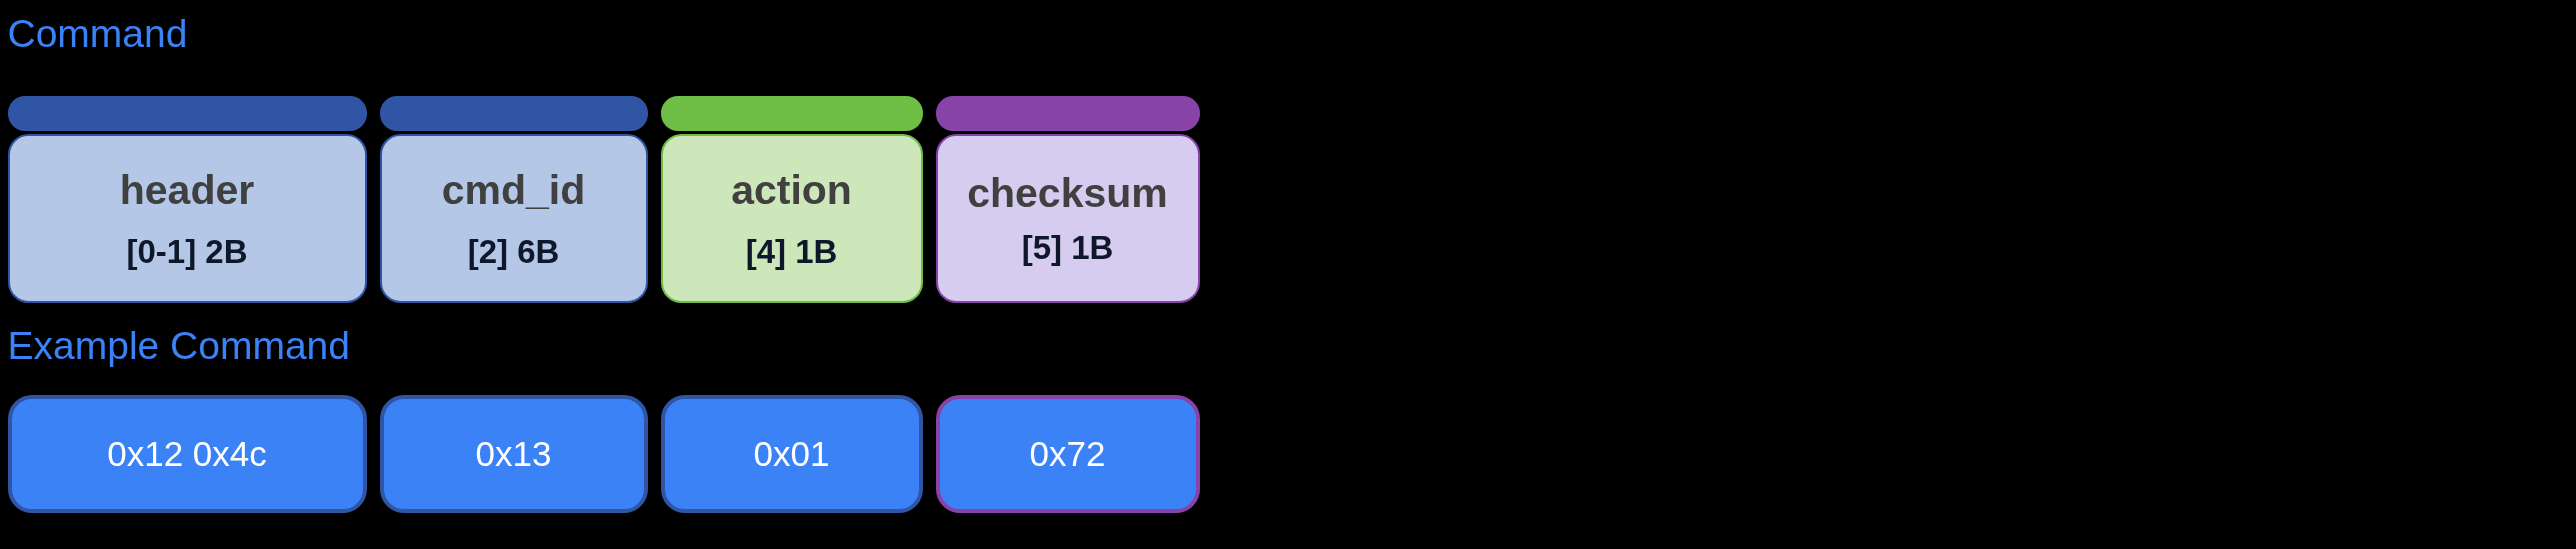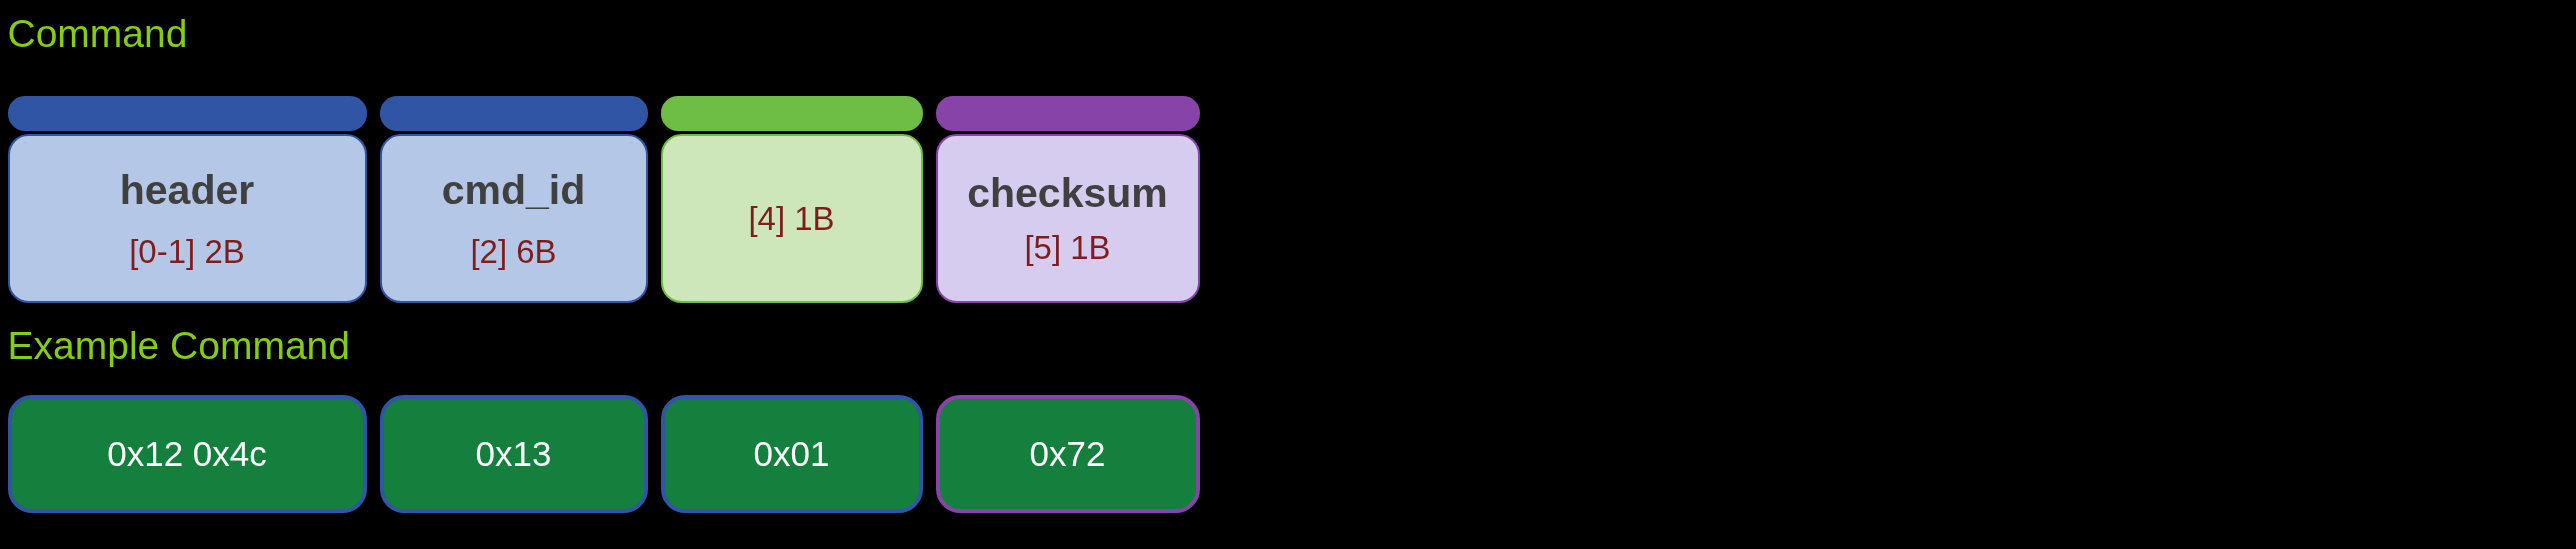--- a/index.html
+++ b/index.html
@@ -6,21 +6,21 @@
   html, body { background: #000000; }
   body {
     width: 2576px; height: 550px;
     font-family: "Liberation Sans", sans-serif;
     overflow: hidden;
     position: relative;
   }
   .canvas { position: absolute; top: 0; left: 0; width: 2576px; height: 550px; padding: 11.2px 0 0 7.5px; }
 
   .section-title {
-    color: #84cc16;
+    color: #3b82f6;
     font-size: 39px;
     line-height: 45px;
     font-weight: 400;
     letter-spacing: 0px;
   }
 
   .fields-row {
     margin-top: 40px;
     display: flex;
     gap: 13px;
@@ -59,32 +59,32 @@
     justify-content: center;
     gap: 18.7px;
   }
   .fname {
     color: #404040;
     font-size: 41px;
     line-height: 47px;
     font-weight: 700;
   }
   .fbytes {
-    color: #7f1d1d;
+    color: #0f172a;
     font-size: 33px;
     line-height: 37px;
-    font-weight: 400;
+    font-weight: 700;
   }
 
   .vbox {
     height: 118px;
     border-radius: 24px;
     border-style: solid;
     border-width: 4.7px;
-    background: #15803d;
+    background: #3b82f6;
     color: #ffffff;
     font-size: 35px;
     display: flex;
     align-items: center;
     justify-content: center;
   }
 
   
   .scheme-blue   .bar   { background: #2f55a4; }
   .scheme-blue   .fbody { background: #b4c7e7; border-color: #2f55a4; }
@@ -120,20 +120,21 @@
       <div class="fbody">
         <div class="fname">cmd_id</div>
         <div class="fbytes">[2] 6B</div>
       </div>
     </div>
 
 
     <div class="field scheme-green w3">
       <div class="bar"></div>
       <div class="fbody">
+        <div class="fname">action</div>
         <div class="fbytes">[4] 1B</div>
       </div>
     </div>
 
     <div class="field scheme-purple w4">
       <div class="bar"></div>
       <div class="fbody">
         <div class="fname">checksum</div>
         <div class="fbytes">[5] 1B</div>
       </div>

